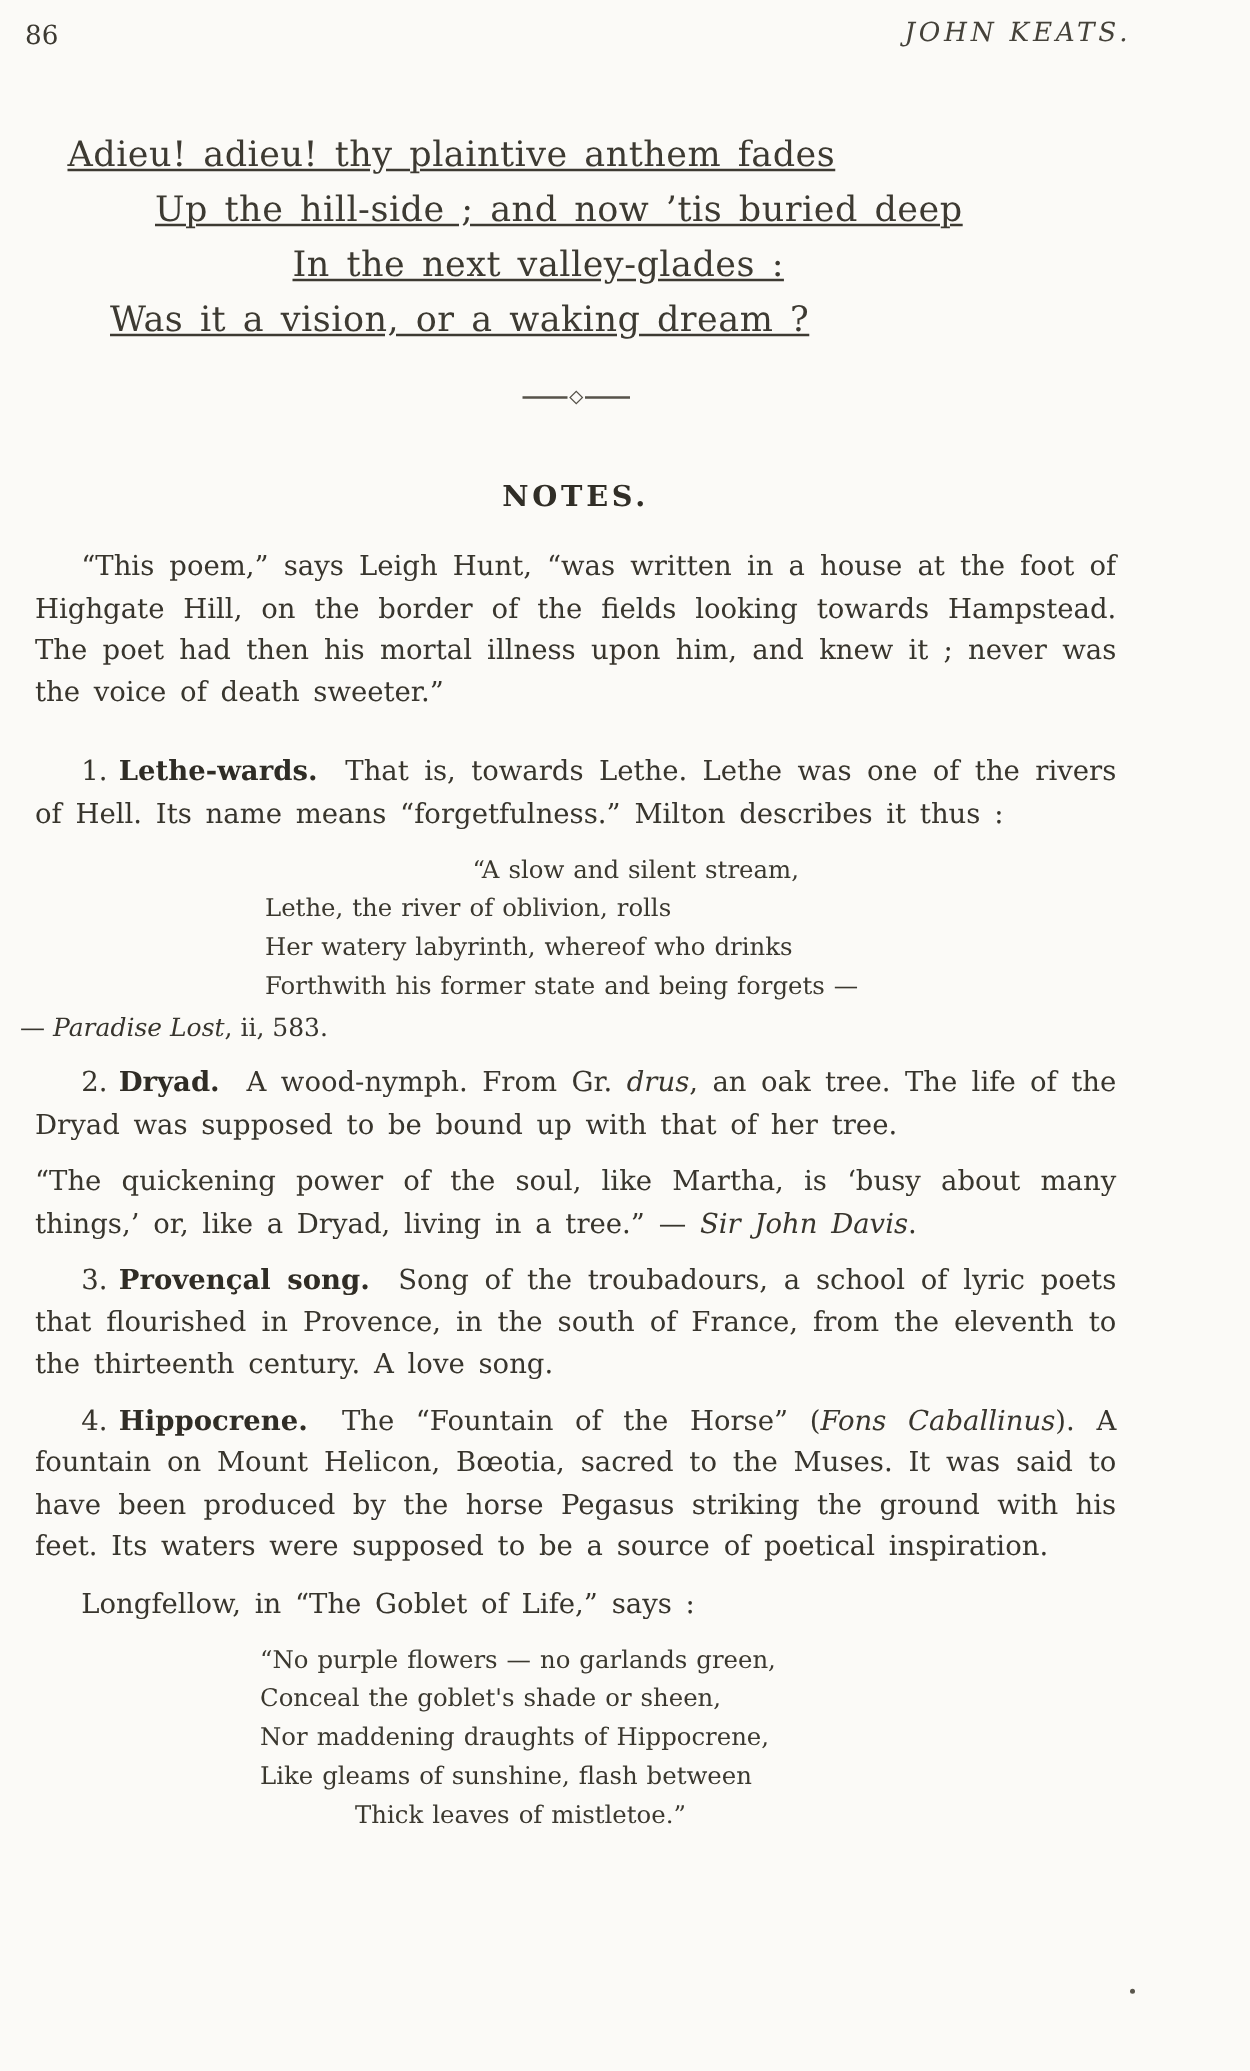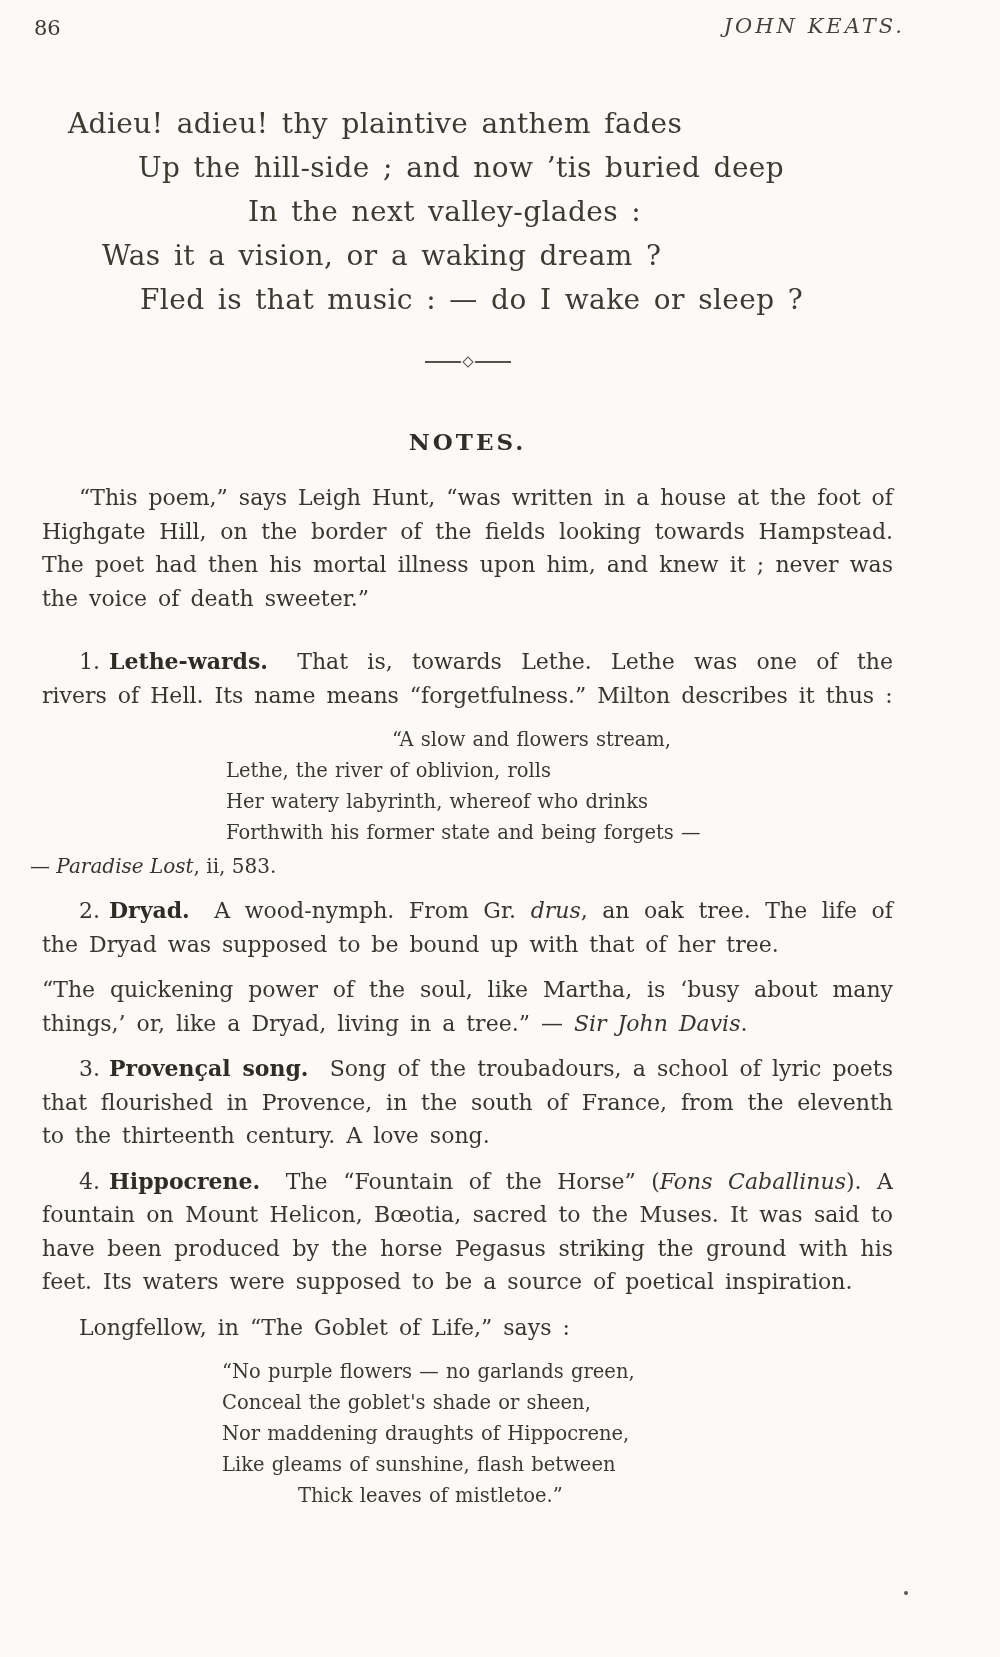--- a/index.html
+++ b/index.html
@@ -5,38 +5,38 @@
   * { box-sizing: border-box; }
   html, body { margin: 0; padding: 0; background: #efede8; }
 
   .page {
     position: relative;
     width: 1000px;
     min-height: 1657px;
     background: #fbfaf7;
     font-family: "DejaVu Serif", "Liberation Serif", serif;
     color: #38352e;
-    padding: 14px 95px 80px 30px;
+    padding: 14px 95px 80px 16px;
     overflow: hidden;
   }
 
   
   .page-header { position: relative; height: 32px; }
   .page-number { position: absolute; left: 4px; top: 2px; font-size: 21px; color: #3c3931; }
   .running-title {
     display: block; text-align: right; font-style: italic;
     font-size: 21px; letter-spacing: 3px; color: #45423a;
   }
 
   
   .poem {
     margin-top: 56px; font-size: 28px; line-height: 44px;
     letter-spacing: 0.4px; word-spacing: 4px; color: #3d3a32;
   }
-  .poem-line { white-space: nowrap; }
+  .poem-line { white-space: nowrap; text-decoration: underline; }
   .pi1 { margin-left: 38px; }
   .pi2 { margin-left: 72px; }
   .pi3 { margin-left: 108px; }
   .pi4 { margin-left: 218px; }
   .pi5 { margin-left: 72px; }
   .pi6 { margin-left: 110px; }
 
   
   .ornament { margin-top: 34px; display: flex; align-items: center; justify-content: center; width: 100%; height: 12px; }
   .orn-rule { width: 36px; height: 2px; background: #56524a; }
@@ -82,42 +82,41 @@
   <header class="page-header">
     <span class="page-number">86</span>
     <span class="running-title">JOHN KEATS.</span>
   </header>
 
   <section class="poem">
     <div class="poem-line pi1">Adieu! adieu! thy plaintive anthem fades</div>
     <div class="poem-line pi3">Up the hill-side ; and now ’tis buried deep</div>
     <div class="poem-line pi4">In the next valley-glades :</div>
     <div class="poem-line pi5">Was it a vision, or a waking dream ?</div>
-    <div class="poem-line pi6">Fled is that music : — do I wake or sleep ?</div>
   </section>
 
   <div class="ornament">
     <span class="orn-rule"></span>
     <span class="orn-diamond"></span>
     <span class="orn-rule"></span>
   </div>
 
   <h2 class="notes-heading">NOTES.</h2>
 
   <section class="notes">
 
     <p class="para ind">“This poem,” says Leigh Hunt, “was written in a house at the foot of Highgate Hill, on the border of the fields looking towards Hampstead. The poet had then his mortal illness upon him, and knew it ; never was the voice of death sweeter.”</p>
 
     <p class="para ind mt-lg">
       <span class="note-num">1.</span><b class="note-term">Lethe-wards.</b>
       <span class="note-body"><span>That is, towards Lethe.  Lethe was one of the rivers of Hell.  Its name means “forgetfulness.”  Milton describes it thus :</span></span>
     </p>
 
     <div class="verse">
-      <div class="verse-line vx1">“A slow and flowers stream,</div>
+      <div class="verse-line vx1">“A slow and silent stream,</div>
       <div class="verse-line">Lethe, the river of oblivion, rolls</div>
       <div class="verse-line">Her watery labyrinth, whereof who drinks</div>
       <div class="verse-line">Forthwith his former state and being forgets —</div>
     </div>
     <p class="attribution"><span>— </span><span class="seg-i">Paradise Lost</span><span>, ii, 583.</span></p>
 
     <p class="para ind mt-md">
       <span class="note-num">2.</span><b class="note-term">Dryad.</b>
       <span class="note-body"><span>A wood-nymph.  From Gr. </span><span class="seg-i">drus</span><span>, an oak tree.  The life of the Dryad was supposed to be bound up with that of her tree.</span></span>
     </p>

